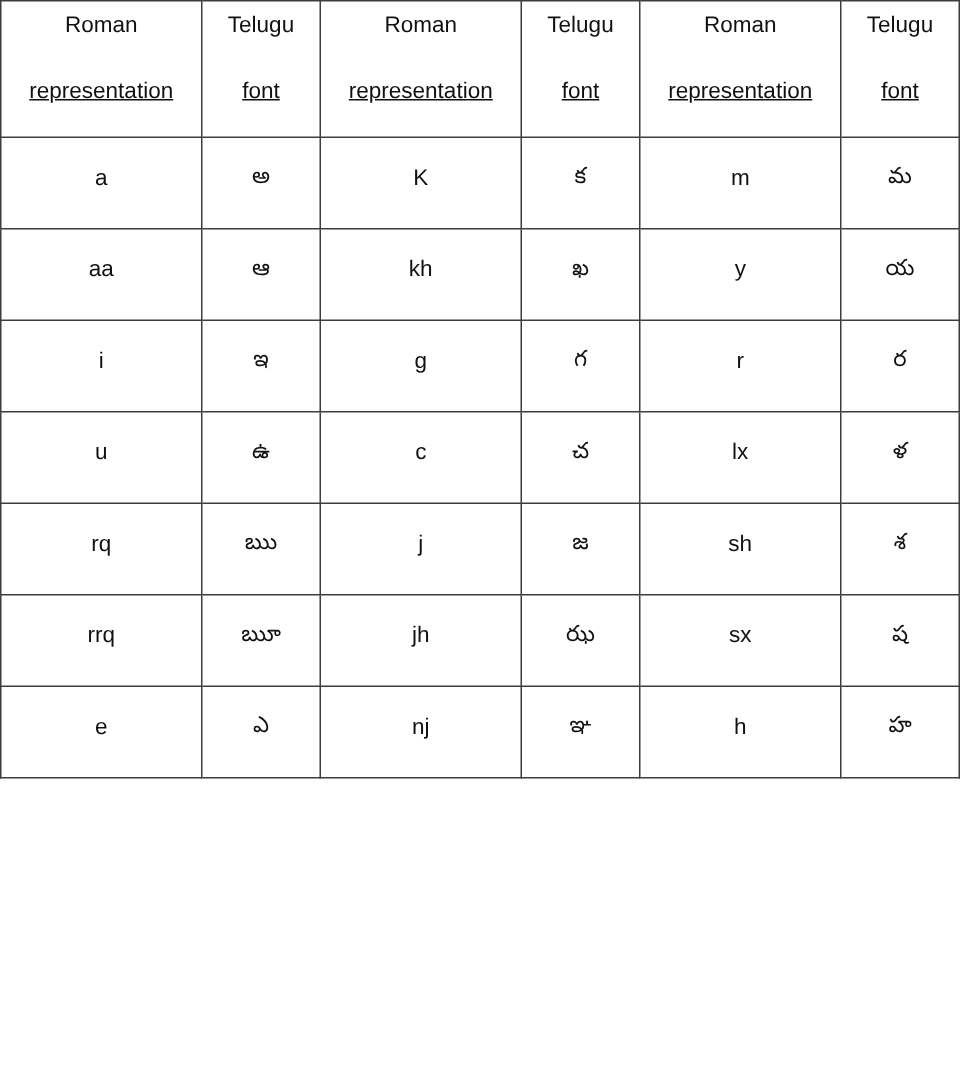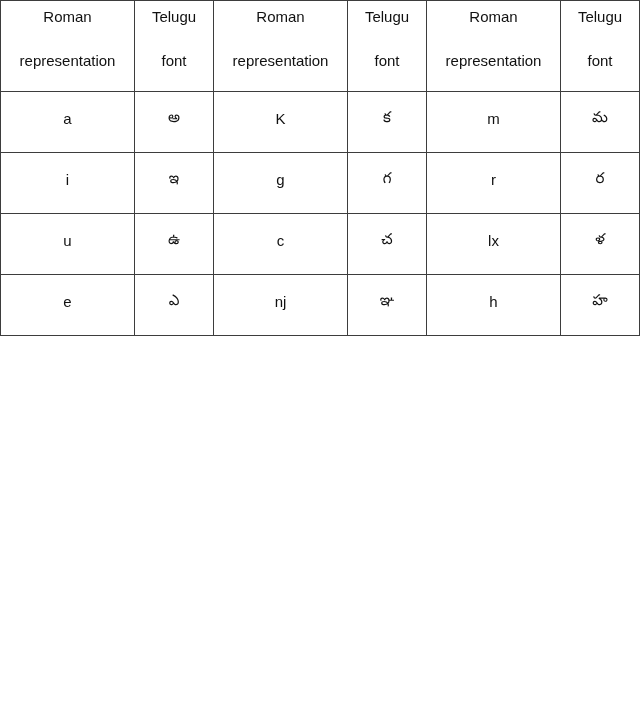--- a/index.html
+++ b/index.html
@@ -54,20 +54,21 @@
     font-size: 15px;
     line-height: 15px;
   }
   .hdr .line1 {
     display: block;
     padding-top: 2px;
   }
   .hdr .line2 {
     display: block;
     padding-top: 29px;
+    text-decoration: underline;
   }
 
   
   tr.data-row td {
     height: 60px;
   }
   .cell-roman {
     display: block;
     padding-top: 19px;
     font-size: 15px;
@@ -148,20 +149,40 @@
           </td>
           <td>
             <span class="cell-roman">m</span>
           </td>
           <td>
             <span class="cell-telugu">మ</span>
           </td>
         </tr>
         <tr class="data-row">
           <td>
+            <span class="cell-roman">aa</span>
+          </td>
+          <td>
+            <span class="cell-telugu">ఆ</span>
+          </td>
+          <td>
+            <span class="cell-roman">kh</span>
+          </td>
+          <td>
+            <span class="cell-telugu">ఖ</span>
+          </td>
+          <td>
+            <span class="cell-roman">y</span>
+          </td>
+          <td>
+            <span class="cell-telugu">య</span>
+          </td>
+        </tr>
+        <tr class="data-row">
+          <td>
             <span class="cell-roman">i</span>
           </td>
           <td>
             <span class="cell-telugu">ఇ</span>
           </td>
           <td>
             <span class="cell-roman">g</span>
           </td>
           <td>
             <span class="cell-telugu">గ</span>
@@ -184,20 +205,60 @@
             <span class="cell-roman">c</span>
           </td>
           <td>
             <span class="cell-telugu">చ</span>
           </td>
           <td>
             <span class="cell-roman">lx</span>
           </td>
           <td>
             <span class="cell-telugu">ళ</span>
+          </td>
+        </tr>
+        <tr class="data-row">
+          <td>
+            <span class="cell-roman">rq</span>
+          </td>
+          <td>
+            <span class="cell-telugu">ఋ</span>
+          </td>
+          <td>
+            <span class="cell-roman">j</span>
+          </td>
+          <td>
+            <span class="cell-telugu">జ</span>
+          </td>
+          <td>
+            <span class="cell-roman">sh</span>
+          </td>
+          <td>
+            <span class="cell-telugu">శ</span>
+          </td>
+        </tr>
+        <tr class="data-row">
+          <td>
+            <span class="cell-roman">rrq</span>
+          </td>
+          <td>
+            <span class="cell-telugu">ౠ</span>
+          </td>
+          <td>
+            <span class="cell-roman">jh</span>
+          </td>
+          <td>
+            <span class="cell-telugu">ఝ</span>
+          </td>
+          <td>
+            <span class="cell-roman">sx</span>
+          </td>
+          <td>
+            <span class="cell-telugu">ష</span>
           </td>
         </tr>
         <tr class="data-row">
           <td>
             <span class="cell-roman">e</span>
           </td>
           <td>
             <span class="cell-telugu">ఎ</span>
           </td>
           <td>

